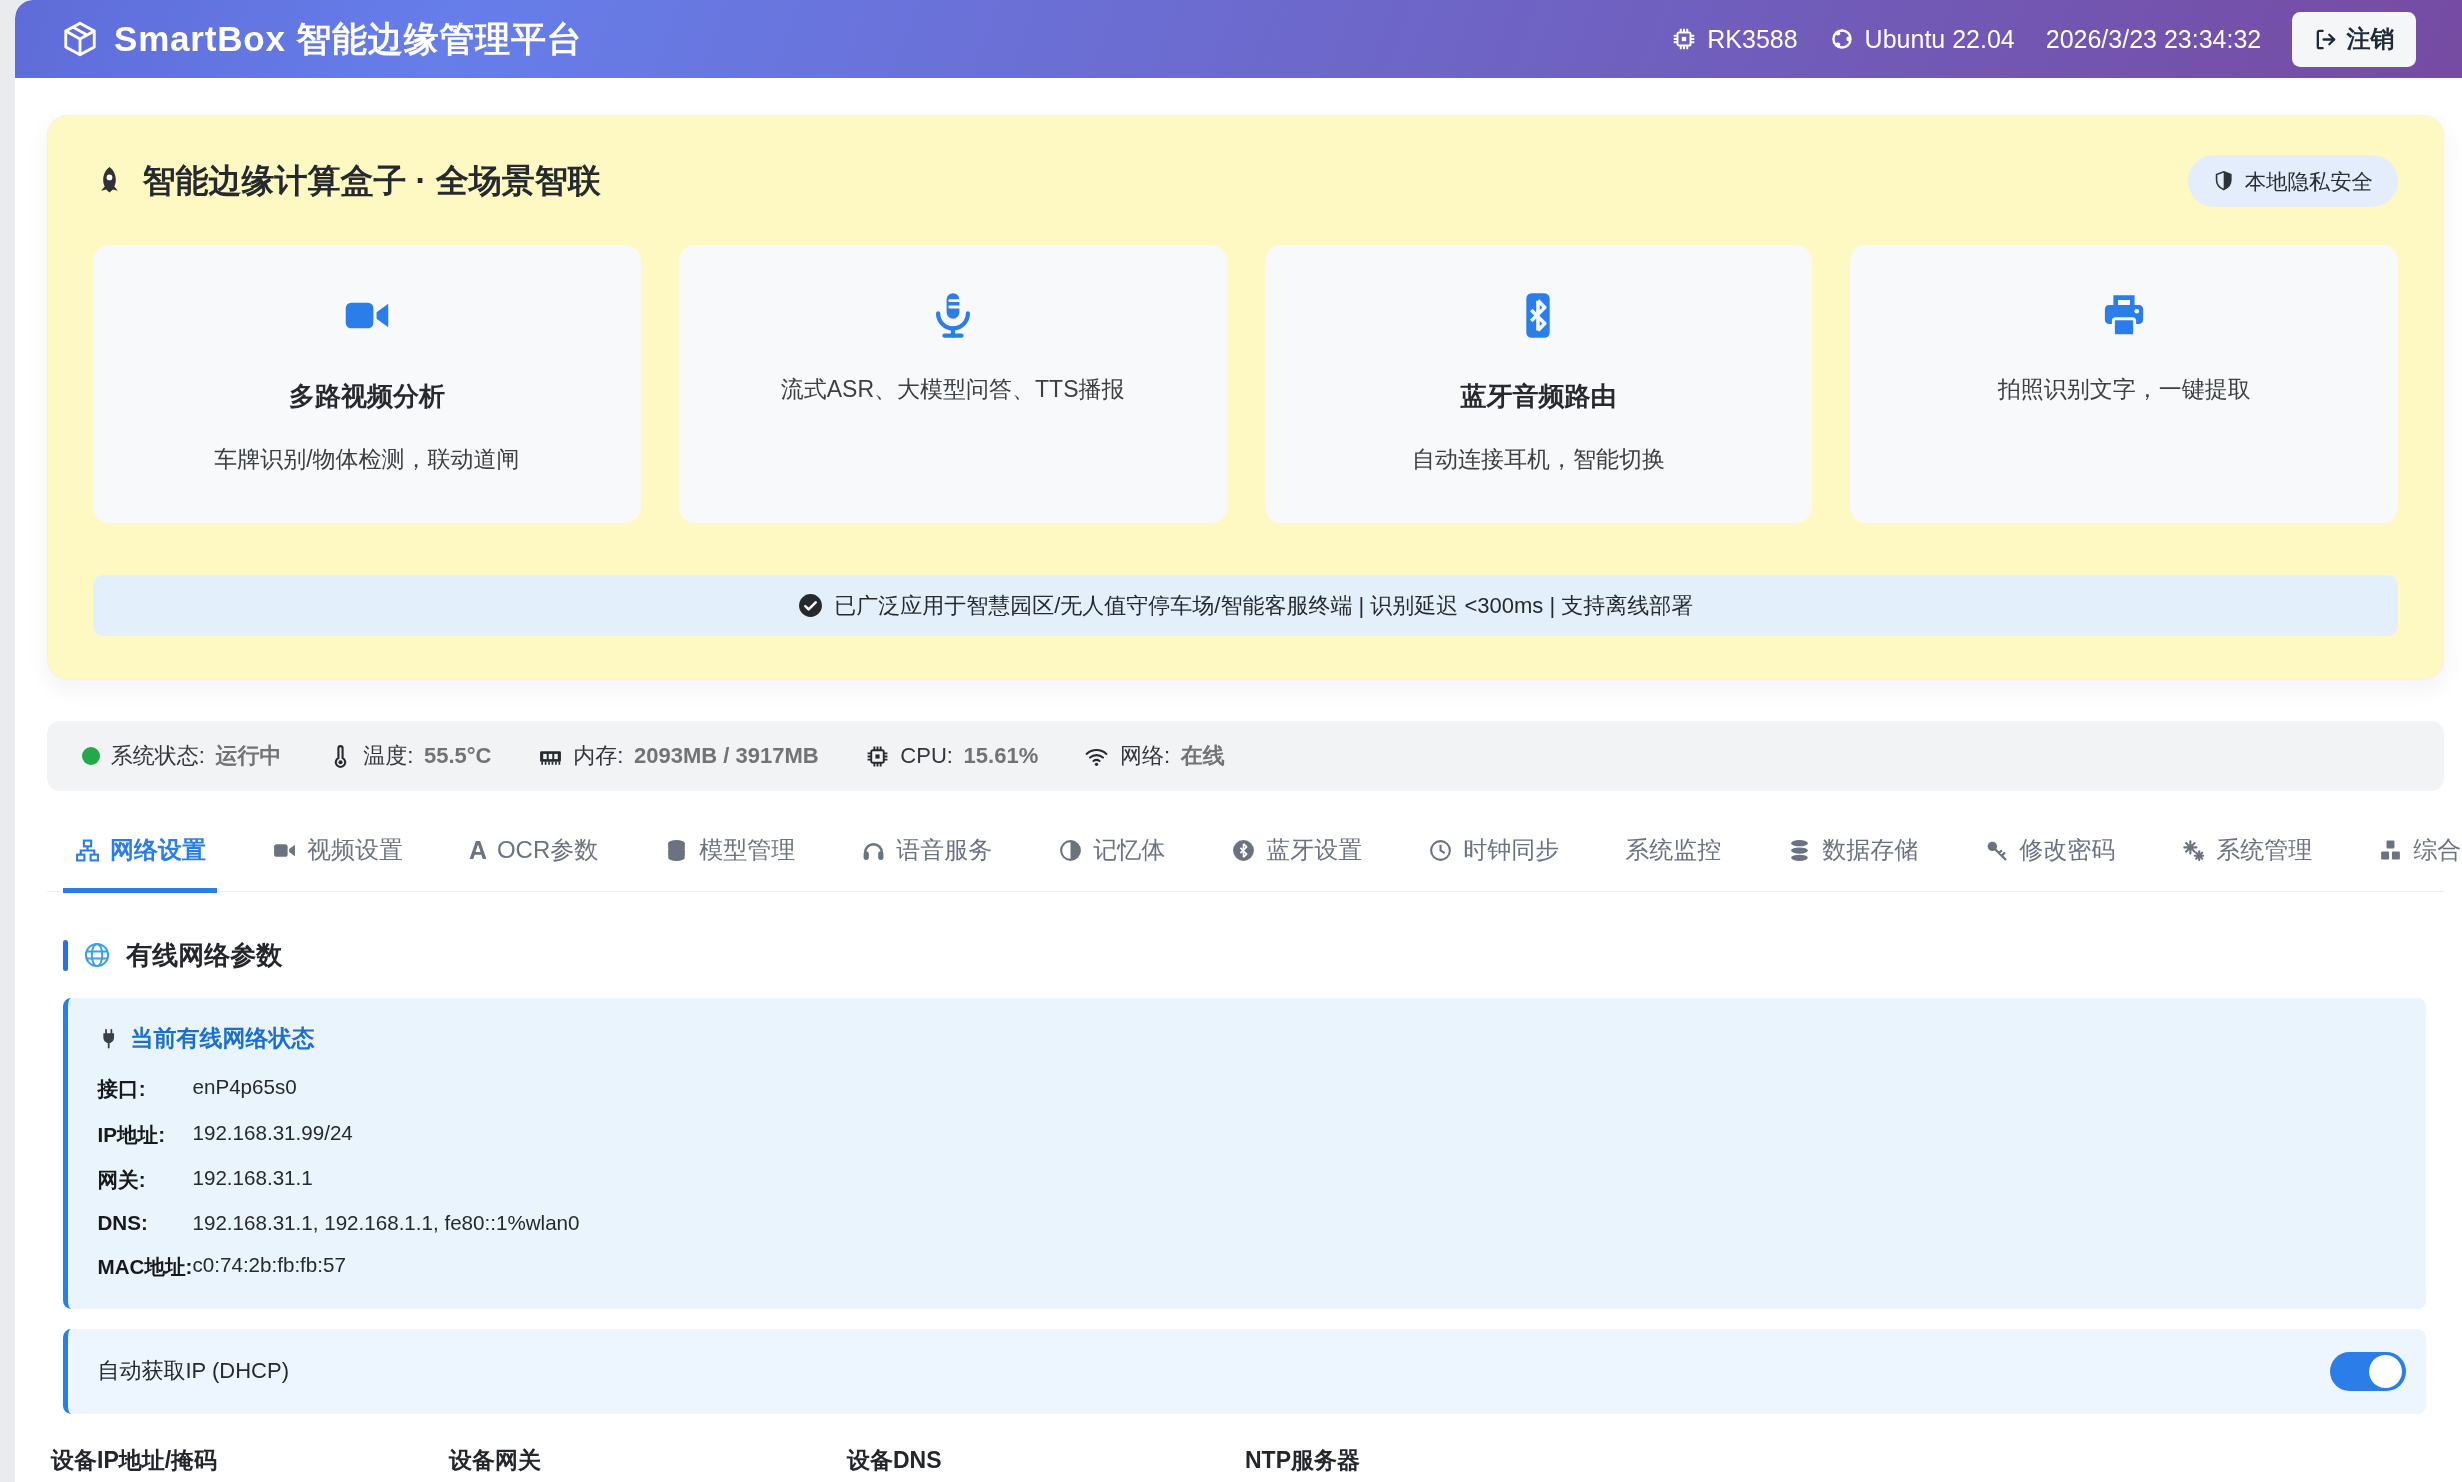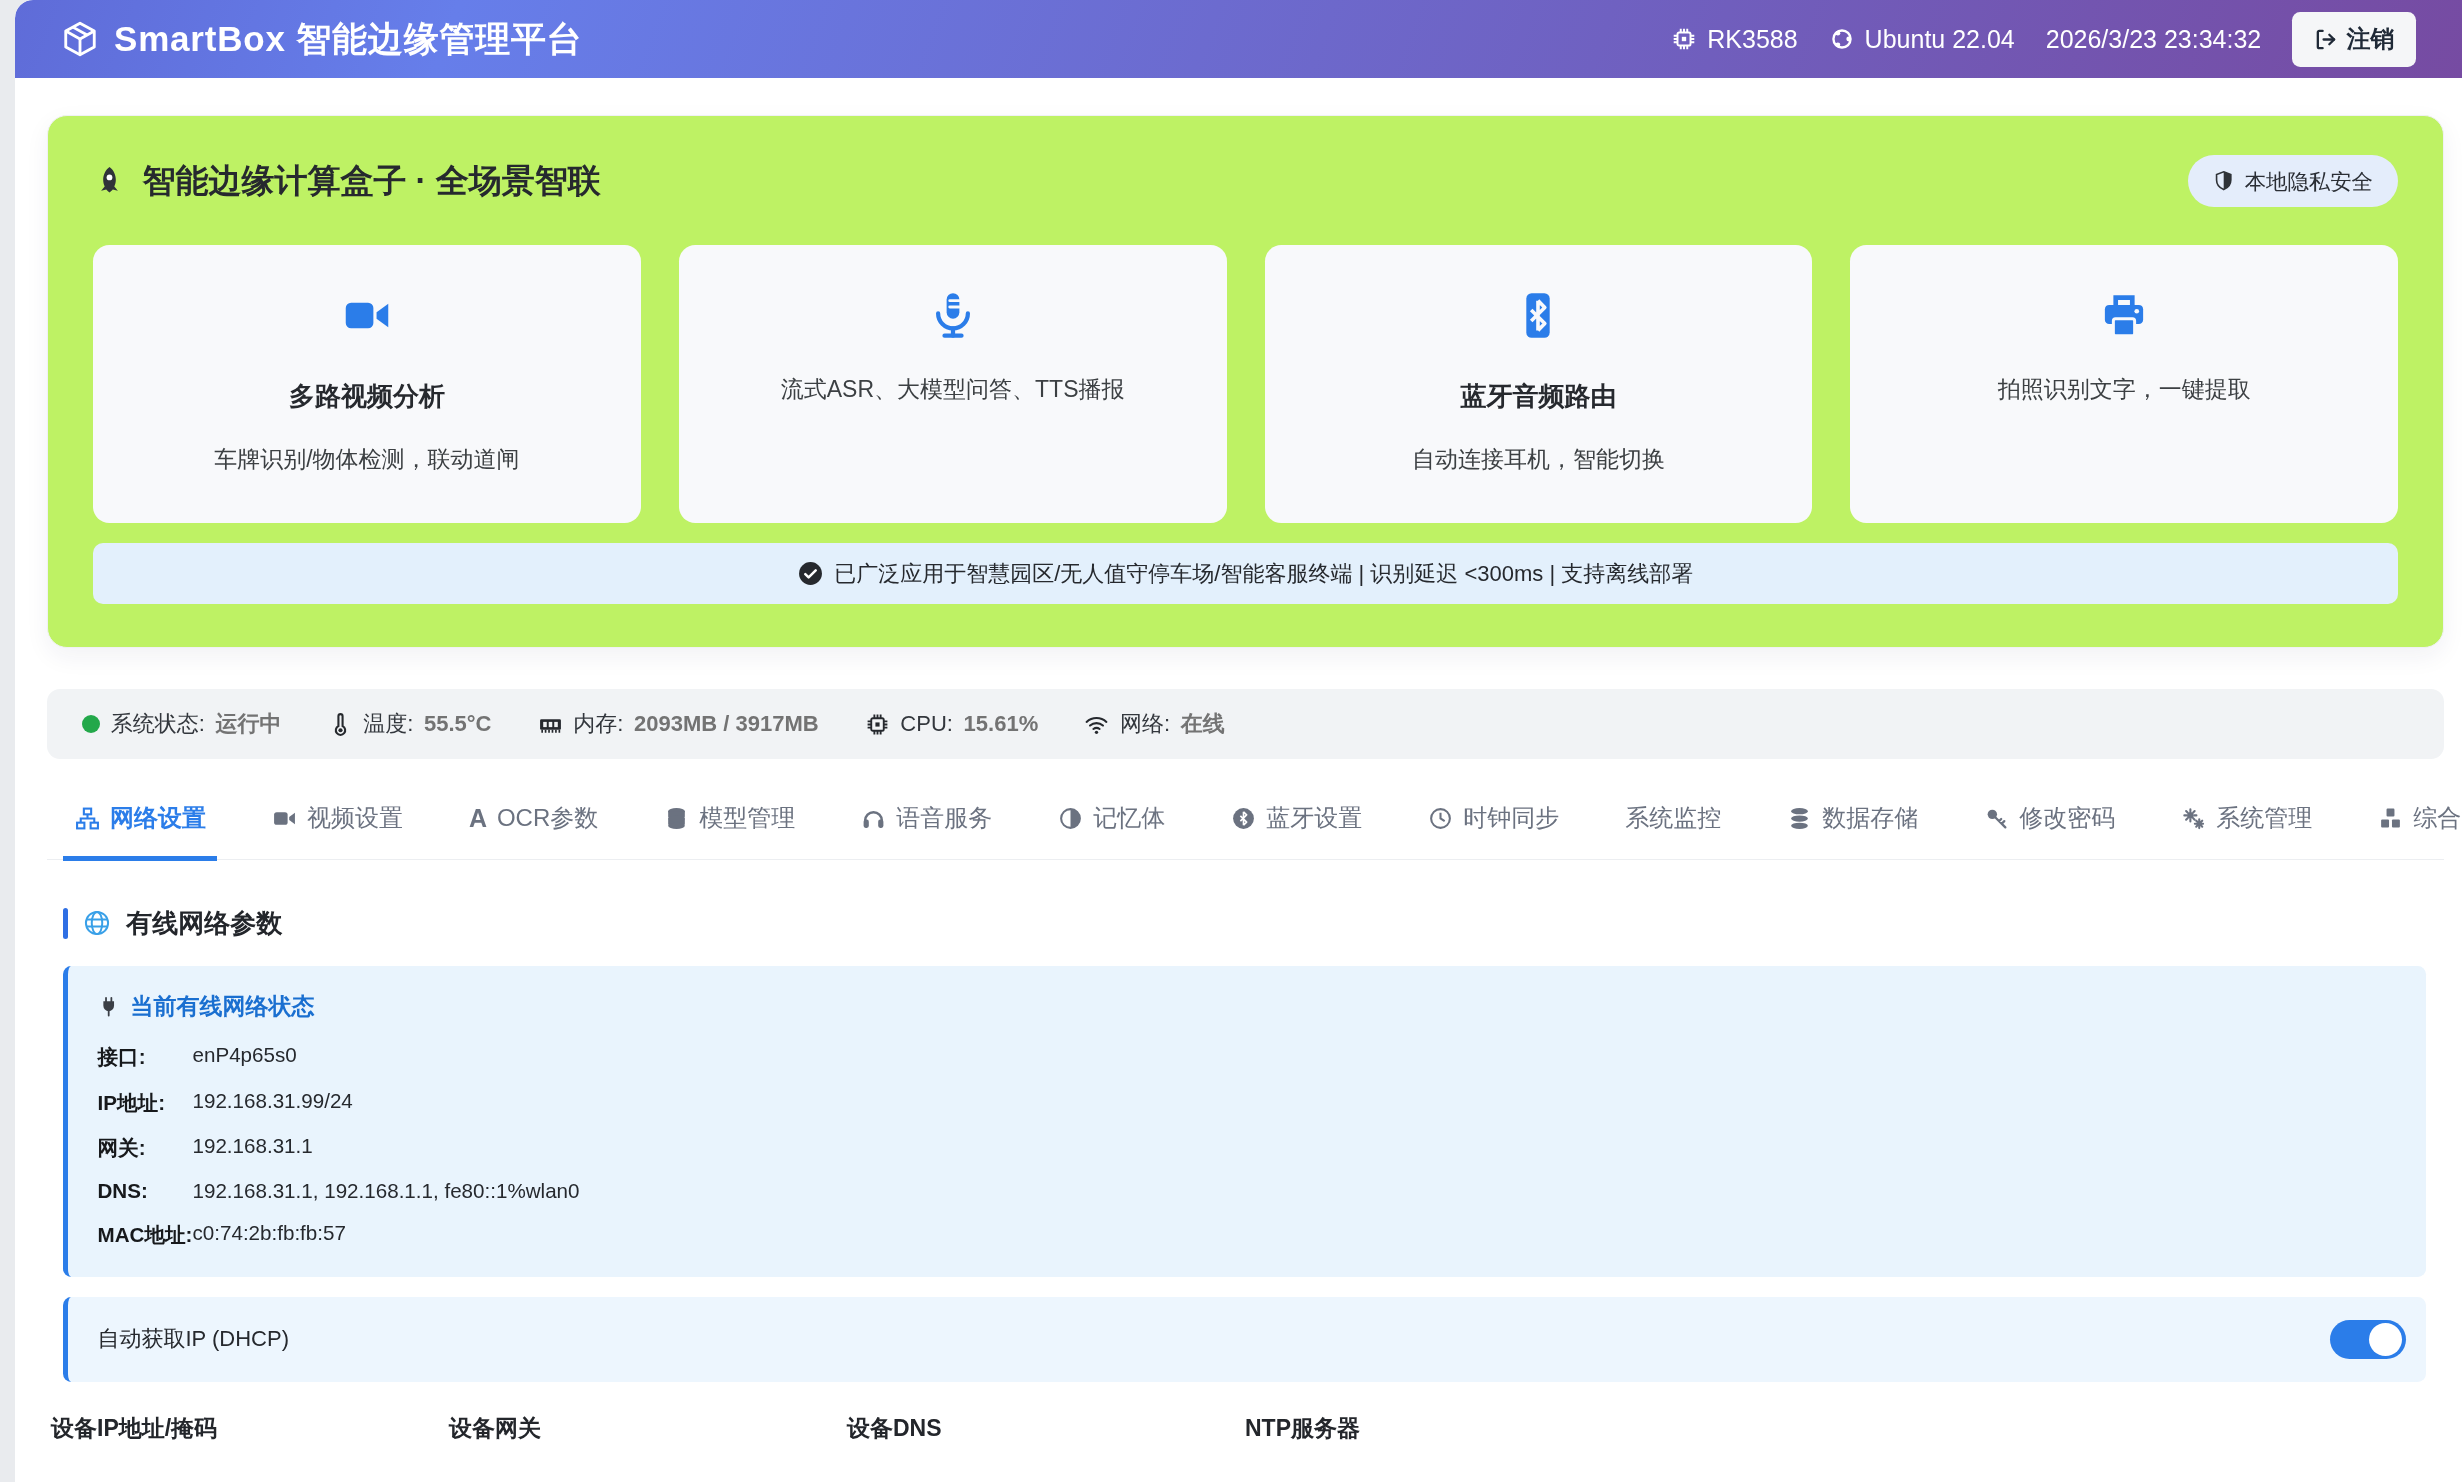--- a/index.html
+++ b/index.html
@@ -35,21 +35,21 @@
     border:none; border-radius:8.2px;
     font-size:24px; font-weight:bold;
     padding:11.5px 21.4px; cursor:pointer;
     font-family:inherit;
   }
   .logout-btn svg { width:23px; height:23px; }
 
   
   .hero {
     margin:37px 18px 0 32px;
-    background:#bef264;
+    background:#fef9c3;
     border:0.8px solid #f0f1f3;
     border-radius:20px;
     box-shadow:0 8.2px 25px rgba(30,40,90,.06);
     padding:39px 45px 43px 45px;
   }
   .hero-top { display:flex; align-items:center; justify-content:space-between; margin-bottom:38px; }
   .hero-title { display:flex; align-items:center; gap:16.4px; font-size:33px; font-weight:bold; color:#26292e; }
   .hero-title svg { width:33px; height:33px; }
   .privacy-badge {
     display:flex; align-items:center; gap:10px;
@@ -63,21 +63,21 @@
     background:#f8f9fb;
     border-radius:16.4px;
     padding:41px 21.4px 48px 21.4px;
     text-align:center;
   }
   .feature-icon { height:58px; display:flex; align-items:center; justify-content:center; color:#2b7de9; }
   .feature-icon svg { width:54px; height:51px; }
   .feature-title { margin-top:35px; font-size:26px; font-weight:bold; color:#26292e; }
   .feature-desc { margin-top:30px; font-size:23px; color:#3c4043; }
   .hero-banner {
-    margin-top:20px;
+    margin-top:52px;
     background:#e3f0fc;
     border-radius:10px;
     padding:15.6px 16.4px;
     display:flex; align-items:center; justify-content:center; gap:11.5px;
     font-size:22px; color:#26292e;
   }
   .hero-banner svg { width:25px; height:25px; flex:none; }
 
   
   .status-bar {

